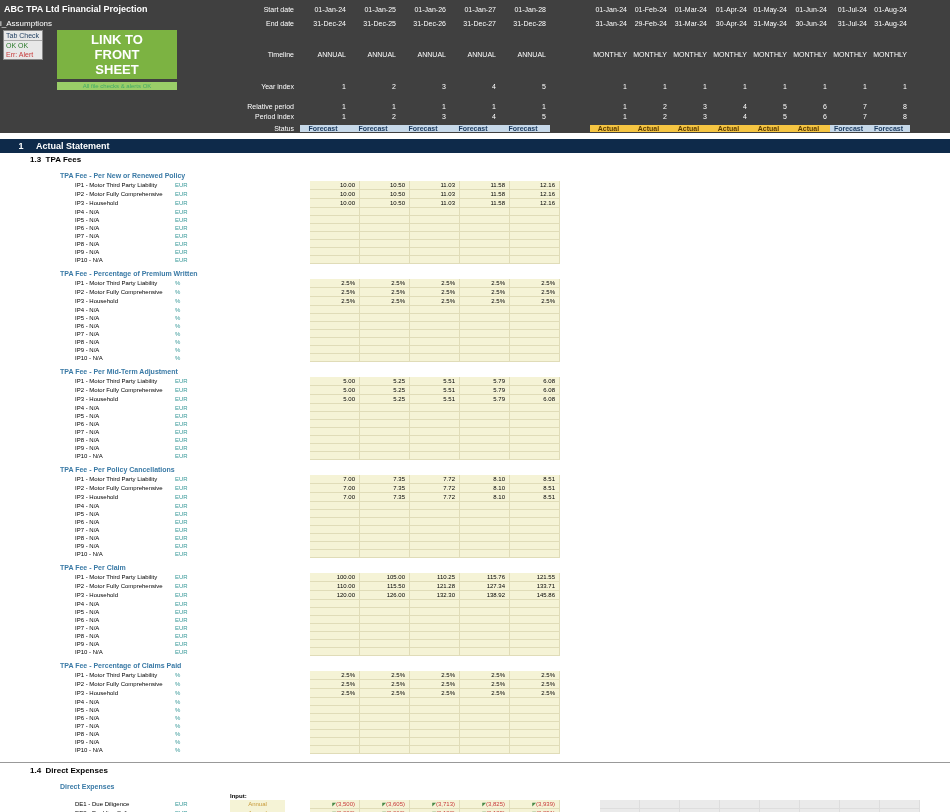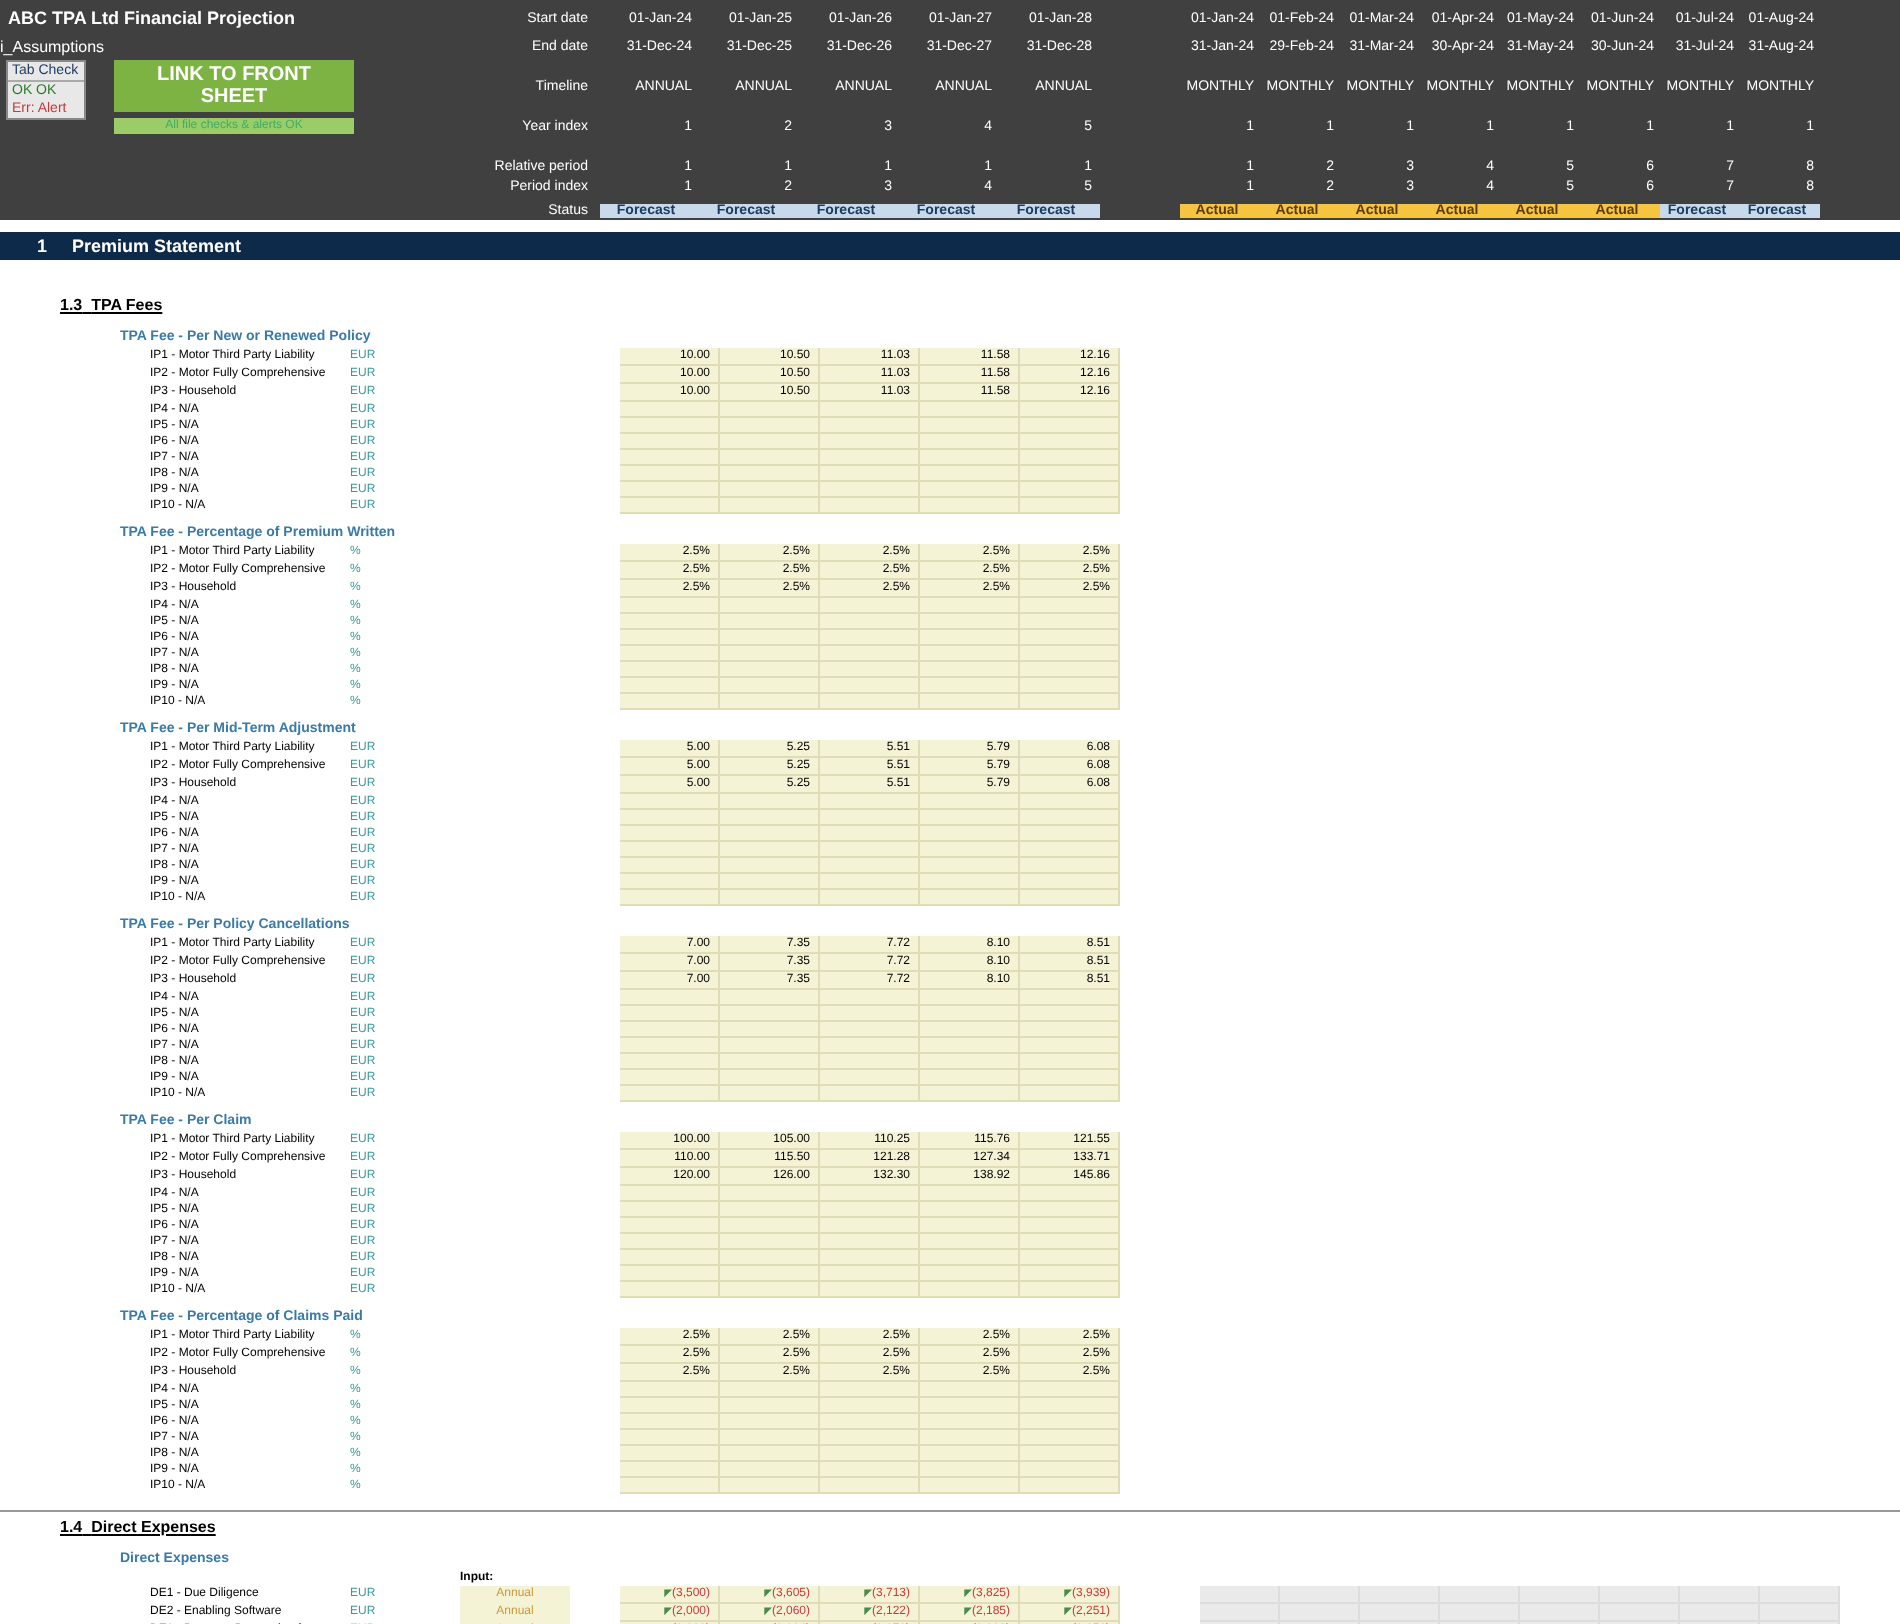--- a/index.html
+++ b/index.html
@@ -8,27 +8,27 @@
   .row { display:flex; align-items:center; min-height:10px; }
   .lbl-col { width:230px; padding-left:4px; }
   .mid-col { width:70px; text-align:right; padding-right:6px; }
   .annual-col { width:50px; text-align:right; padding-right:4px; }
   .spacer { width:40px; }
   .month-col { width:40px; text-align:right; padding-right:3px; }
   .title { font-weight:bold; font-size:9px; padding:4px; }
   .sub { font-size:8px; padding-left:0; color:#fff; }
   .tabcheck { position:absolute; top:30px; left:3px; border:1px solid #888; background:#e8e8e8; font-size:7px; width:40px;}
   .tabcheck div{padding:1px 2px;}
-  .linkbtn { background:#7cb342; color:#fff; font-weight:bold; text-align:center; padding:2px 21px; margin:2px auto; width:120px; font-size:10px;}
+  .linkbtn { background:#7cb342; color:#fff; font-weight:bold; text-align:center; padding:2px 21px; margin:2px auto; width:120px; font-size:13px;}
   .linksub { background:#9acd68; color:#4a6; text-align:center; font-size:6px; padding:1px 6px; width:120px; margin:0 auto;}
   .status-f { background:#c7d9ea; color:#1b3a5e; font-weight:bold; text-align:center;}
   .status-a { background:#f5c542; color:#5a3a00; font-weight:bold; text-align:center;}
   .sec1 { background:#0e2a4a; color:#fff; font-weight:bold; font-size:9px; padding:2px 6px; display:flex;}
   .sec1 .num{width:30px;text-align:center;}
-  .sec13 { font-size:8px; font-weight:bold; padding:18px 6px 2px 30px;text-decoration:underline; }
+  .sec13 { font-size:8px; font-weight:bold; padding:2px 6px 2px 30px; }
   .block-title { color:#3a7aa6; font-weight:bold; font-size:7px; padding:6px 0 2px 60px;}
   .item-row { display:flex; min-height:8px; line-height:8px;}
   .item-lbl { width:175px; padding-left:75px; font-size:6px;}
   .unit { width:55px; color:#3a9a9a; font-size:6px; text-align:left;}
   .inp-lbl { width:55px; color:#c79a3a; font-size:6px; text-align:left;}
   .val { width:50px; text-align:right; padding-right:4px; font-size:6px; background:#f5f3d6; border-right:1px solid #e0dcb8; border-bottom:1px solid #e0dcb8;}
   .val-empty { width:50px; background:#f5f3d6; border-right:1px solid #e0dcb8; border-bottom:1px solid #e0dcb8;}
   .gap { width:80px;}
   .mval-empty{width:40px; background:#eaeaea; border-right:1px solid #ddd; border-bottom:1px solid #ddd;}
   .neg { color:#c73a3a;}
@@ -204,21 +204,21 @@
   <div class="tabcheck">
     <div style="border-bottom:1px solid #aaa;color:#1b3a5e;">Tab Check</div>
     <div style="color:#2a7a2a;">OK  OK</div>
     <div style="color:#c73a3a;">Err:  Alert</div>
   </div>
 </div>
 
 <div style="height:6px;"></div>
 <div class="sec1">
   <div class="num">1</div>
-  <div>Premium Statement</div>
+  <div>Actual Statement</div>
 </div>
 <div class="sec13">
   <span>1.3</span>&nbsp;&nbsp;<span>TPA Fees</span>
 </div>
 
 <div id="blocks">
     <div class="block-title">TPA Fee - Per New or Renewed Policy</div>
     <div class="item-row">
       <div class="item-lbl">IP1 - Motor Third Party Liability</div>
       <div class="unit">EUR</div>

